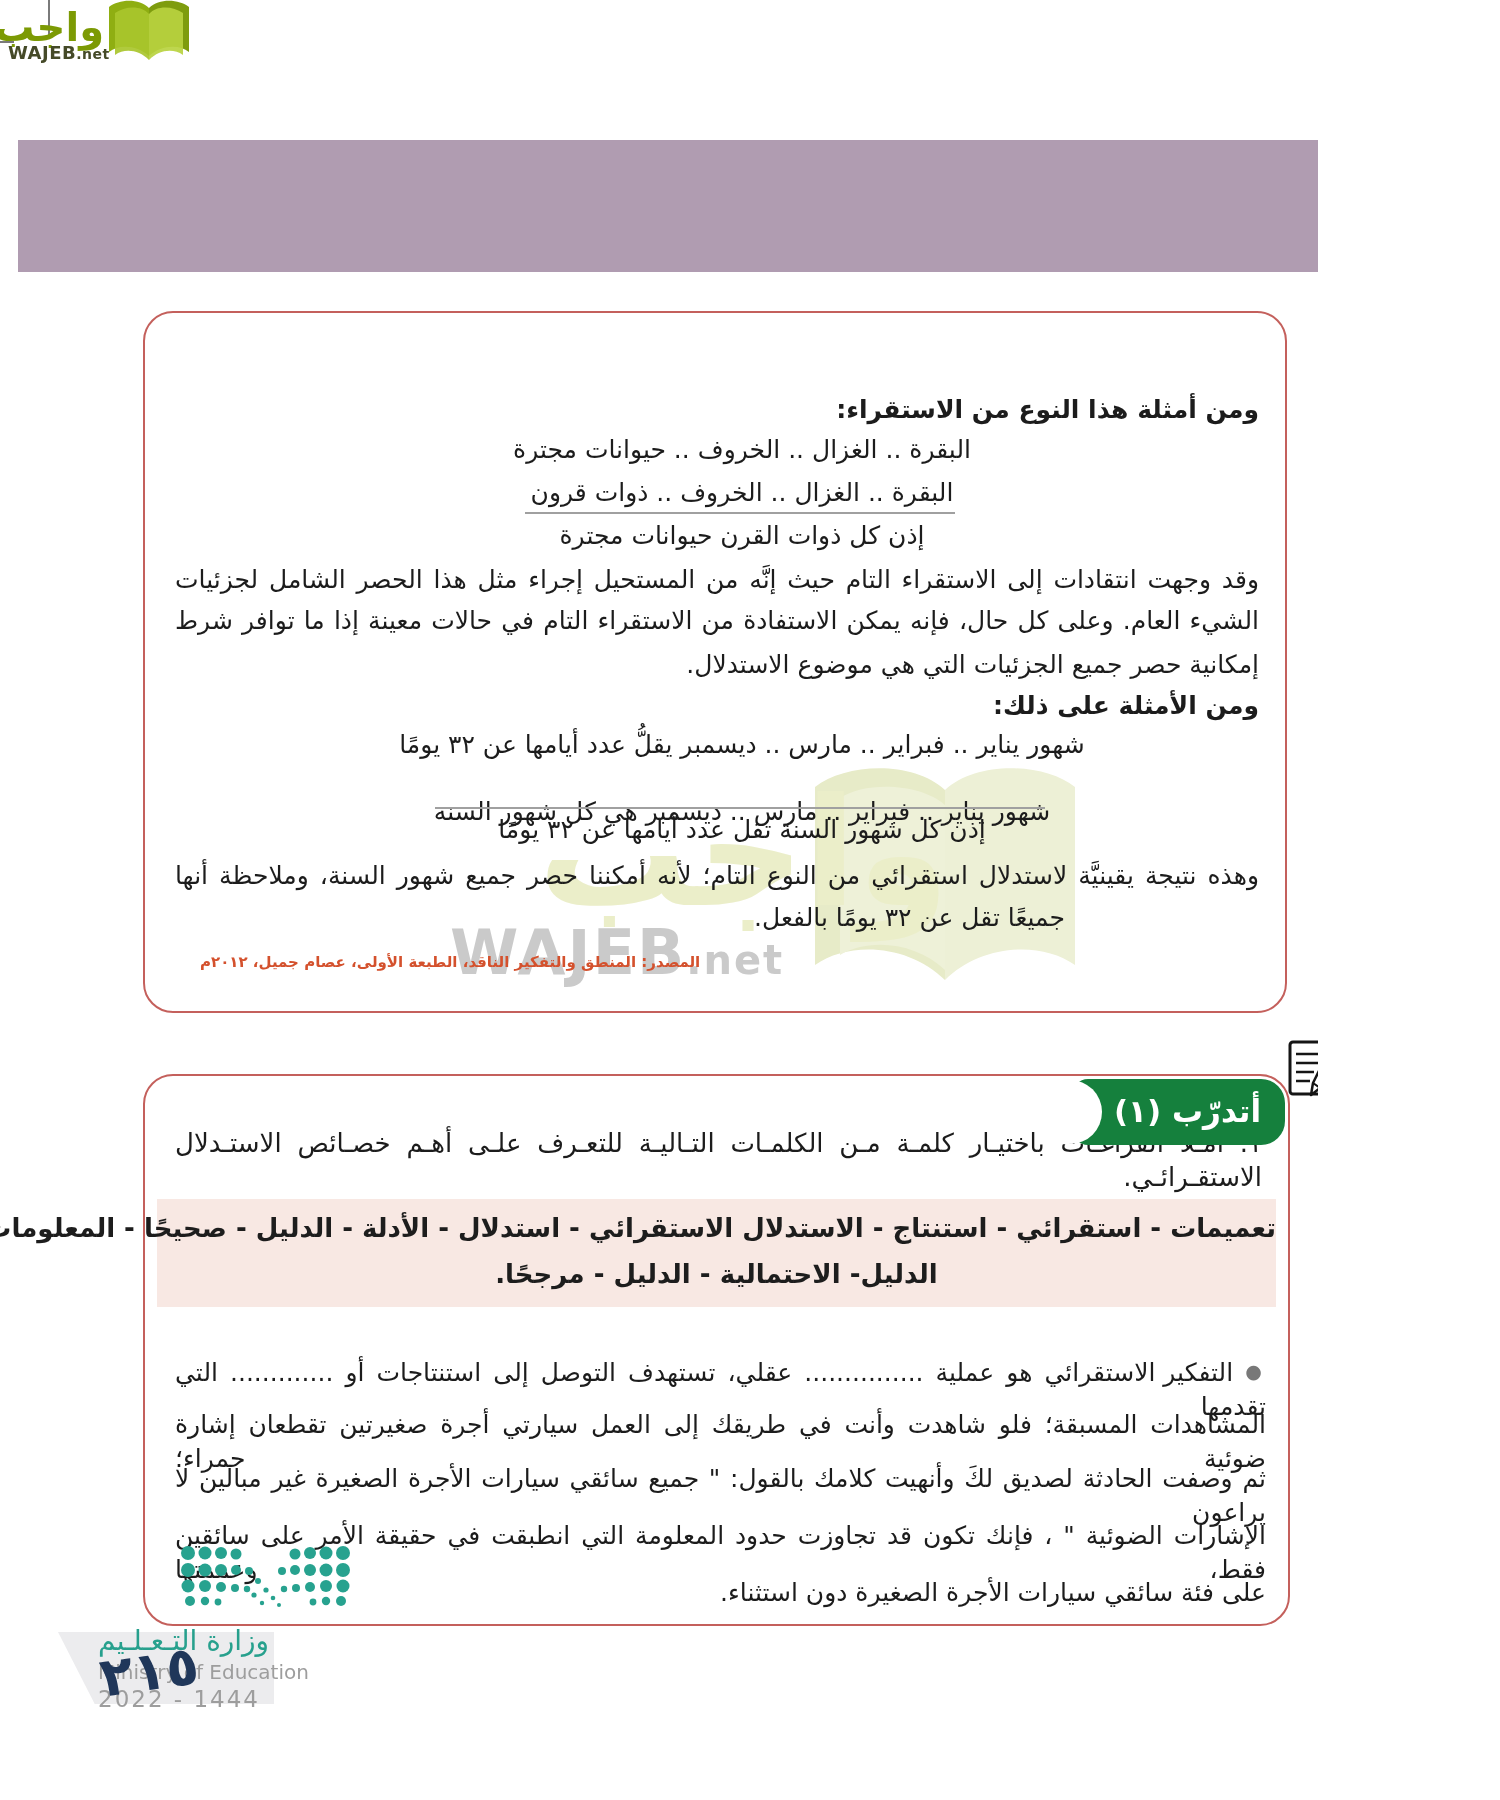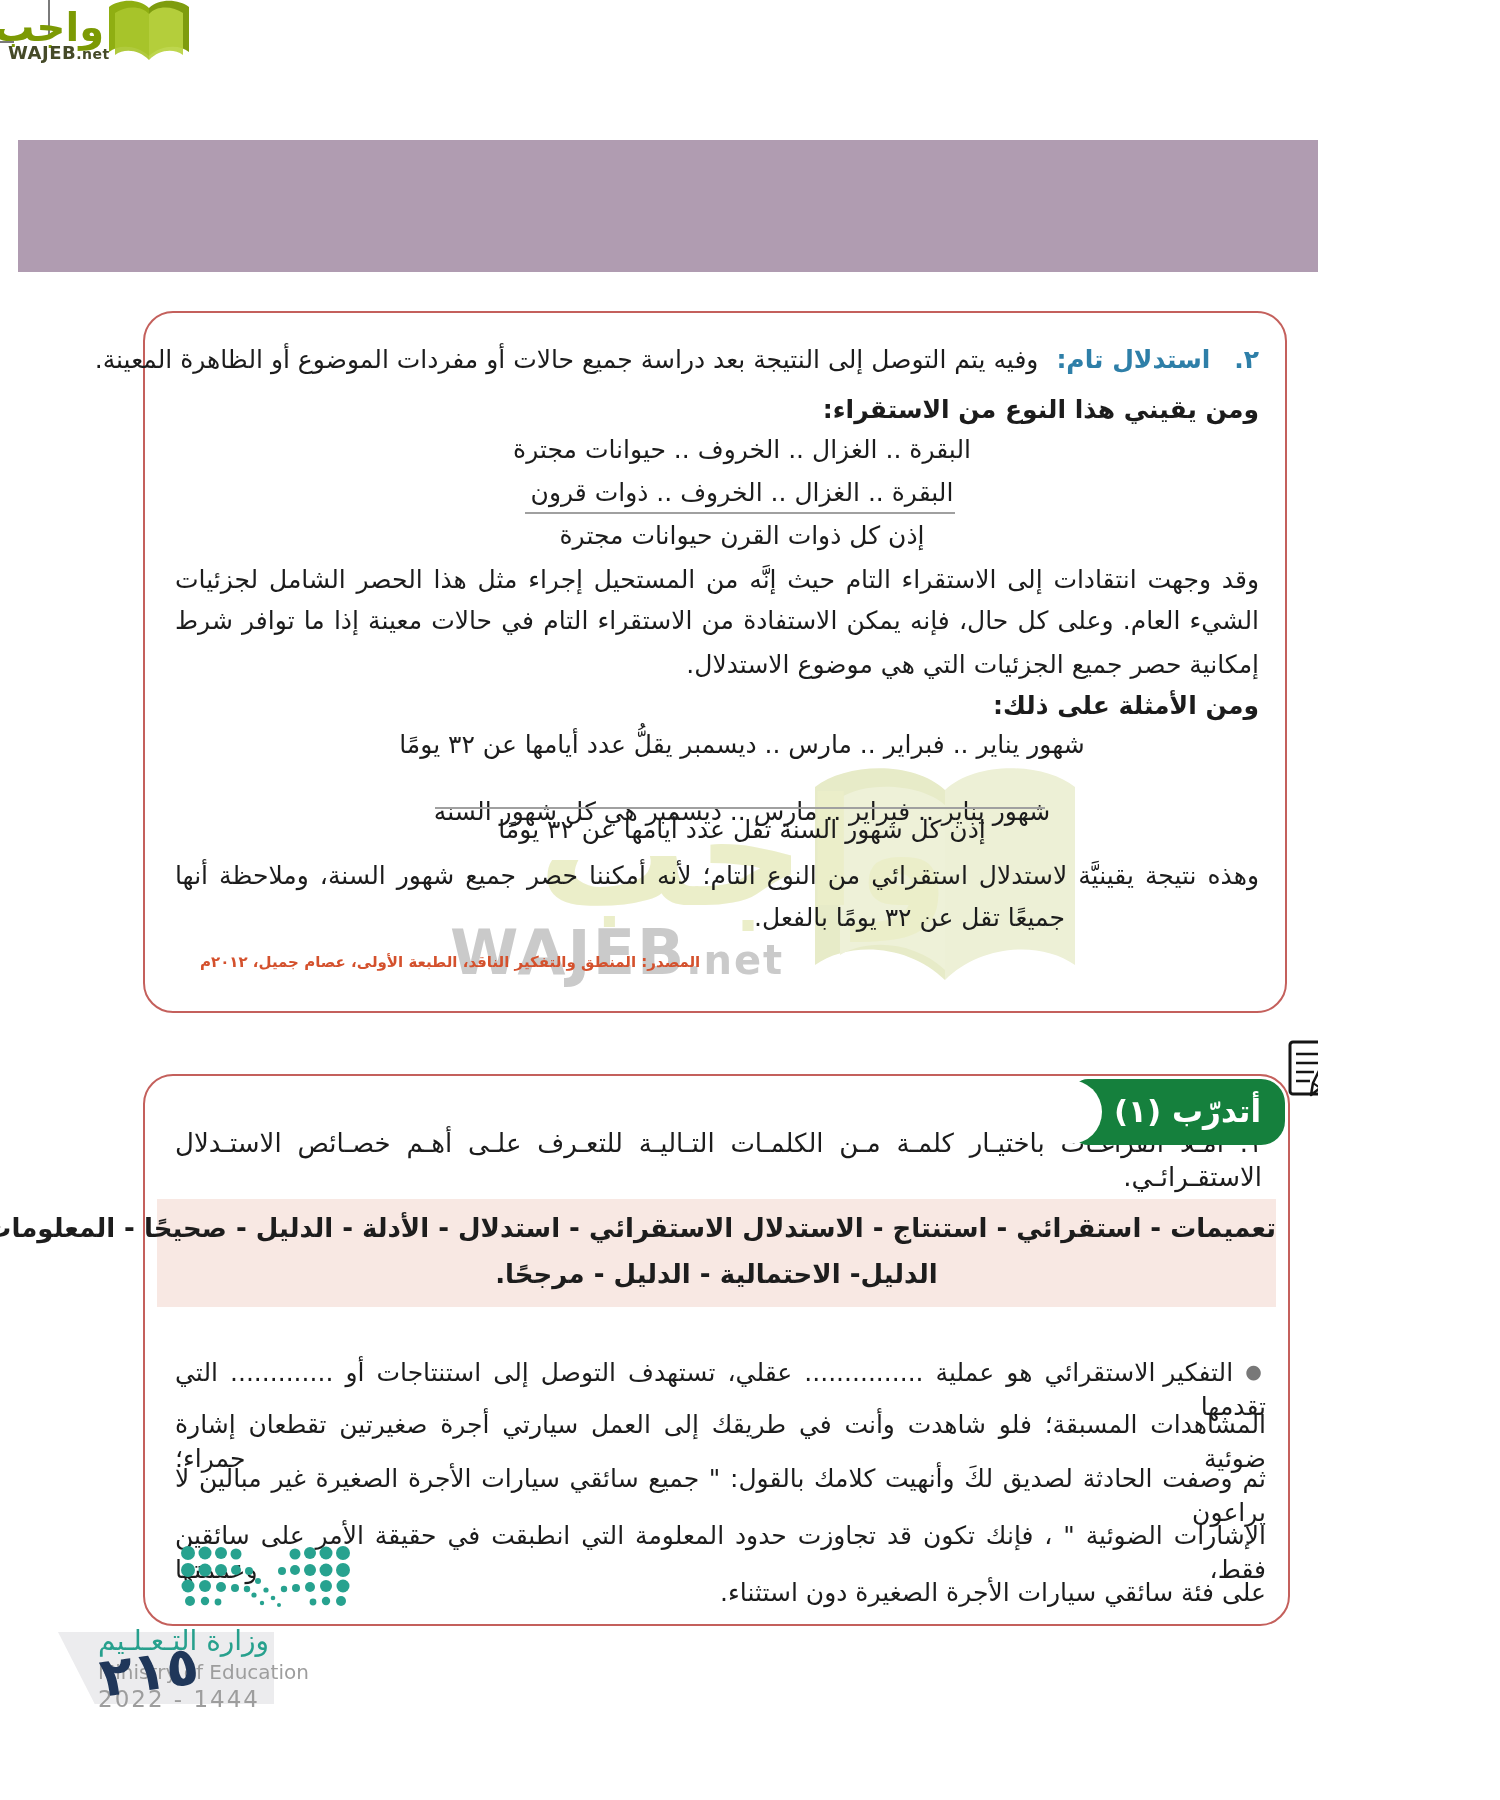--- a/index.html
+++ b/index.html
@@ -95,26 +95,21 @@
     <svg class="wm" style="left:795px;top:765px;" width="300" height="250" viewBox="0 0 300 250">
       <path d="M150,25 C118,-5 50,-2 20,22 L20,200 C55,175 115,180 150,215 Z" fill="#e7ebc8"></path>
       <path d="M150,25 C182,-5 250,-2 280,22 L280,200 C245,175 185,180 150,215 Z" fill="#edf0d6"></path>
       <path d="M150,40 C126,18 70,16 45,33 L45,190 C75,172 122,178 150,205 Z" fill="#eef1d8"></path>
     </svg>
     <div class="wm wm-ar">واجب</div>
     <div class="wm wm-latin"><span>WAJEB</span><span class="tld">.net</span></div>
   </div>
 
   <div class="rbox ar" id="box1">
-    <div class="line" style="top:30px;">
-      <span class="blue" style="margin-left:16px;">٢.</span>
-      <span class="blue" style="margin-left:10px;">استدلال تام:</span>
-      <span>وفيه يتم التوصل إلى النتيجة بعد دراسة جميع حالات أو مفردات الموضوع أو الظاهرة المعينة.</span>
-    </div>
-    <div class="line bold" style="top:80px;">ومن يقيني هذا النوع من الاستقراء:</div>
+    <div class="line bold" style="top:80px;">ومن أمثلة هذا النوع من الاستقراء:</div>
 
     <div class="line center" style="top:120px;">البقرة .. الغزال .. الخروف .. حيوانات مجترة</div>
     <div class="line center" style="top:163px;">البقرة .. الغزال .. الخروف .. ذوات قرون</div>
     <div class="rule" style="top:199px;width:430px;transform:translateX(calc(-50% + 25px));"></div>
     <div class="line center" style="top:206px;text-align:center;">إذن كل ذوات القرن حيوانات مجترة</div>
 
     <div class="line just" style="top:291px;">الشيء العام. وعلى كل حال، فإنه يمكن الاستفادة من الاستقراء التام في حالات معينة إذا ما توافر شرط</div>
     <div class="line just" style="top:250px;">وقد وجهت انتقادات إلى الاستقراء التام حيث إنَّه من المستحيل إجراء مثل هذا الحصر الشامل لجزئيات</div>
     <div class="line" style="top:335px;">إمكانية حصر جميع الجزئيات التي هي موضوع الاستدلال.</div>
 

